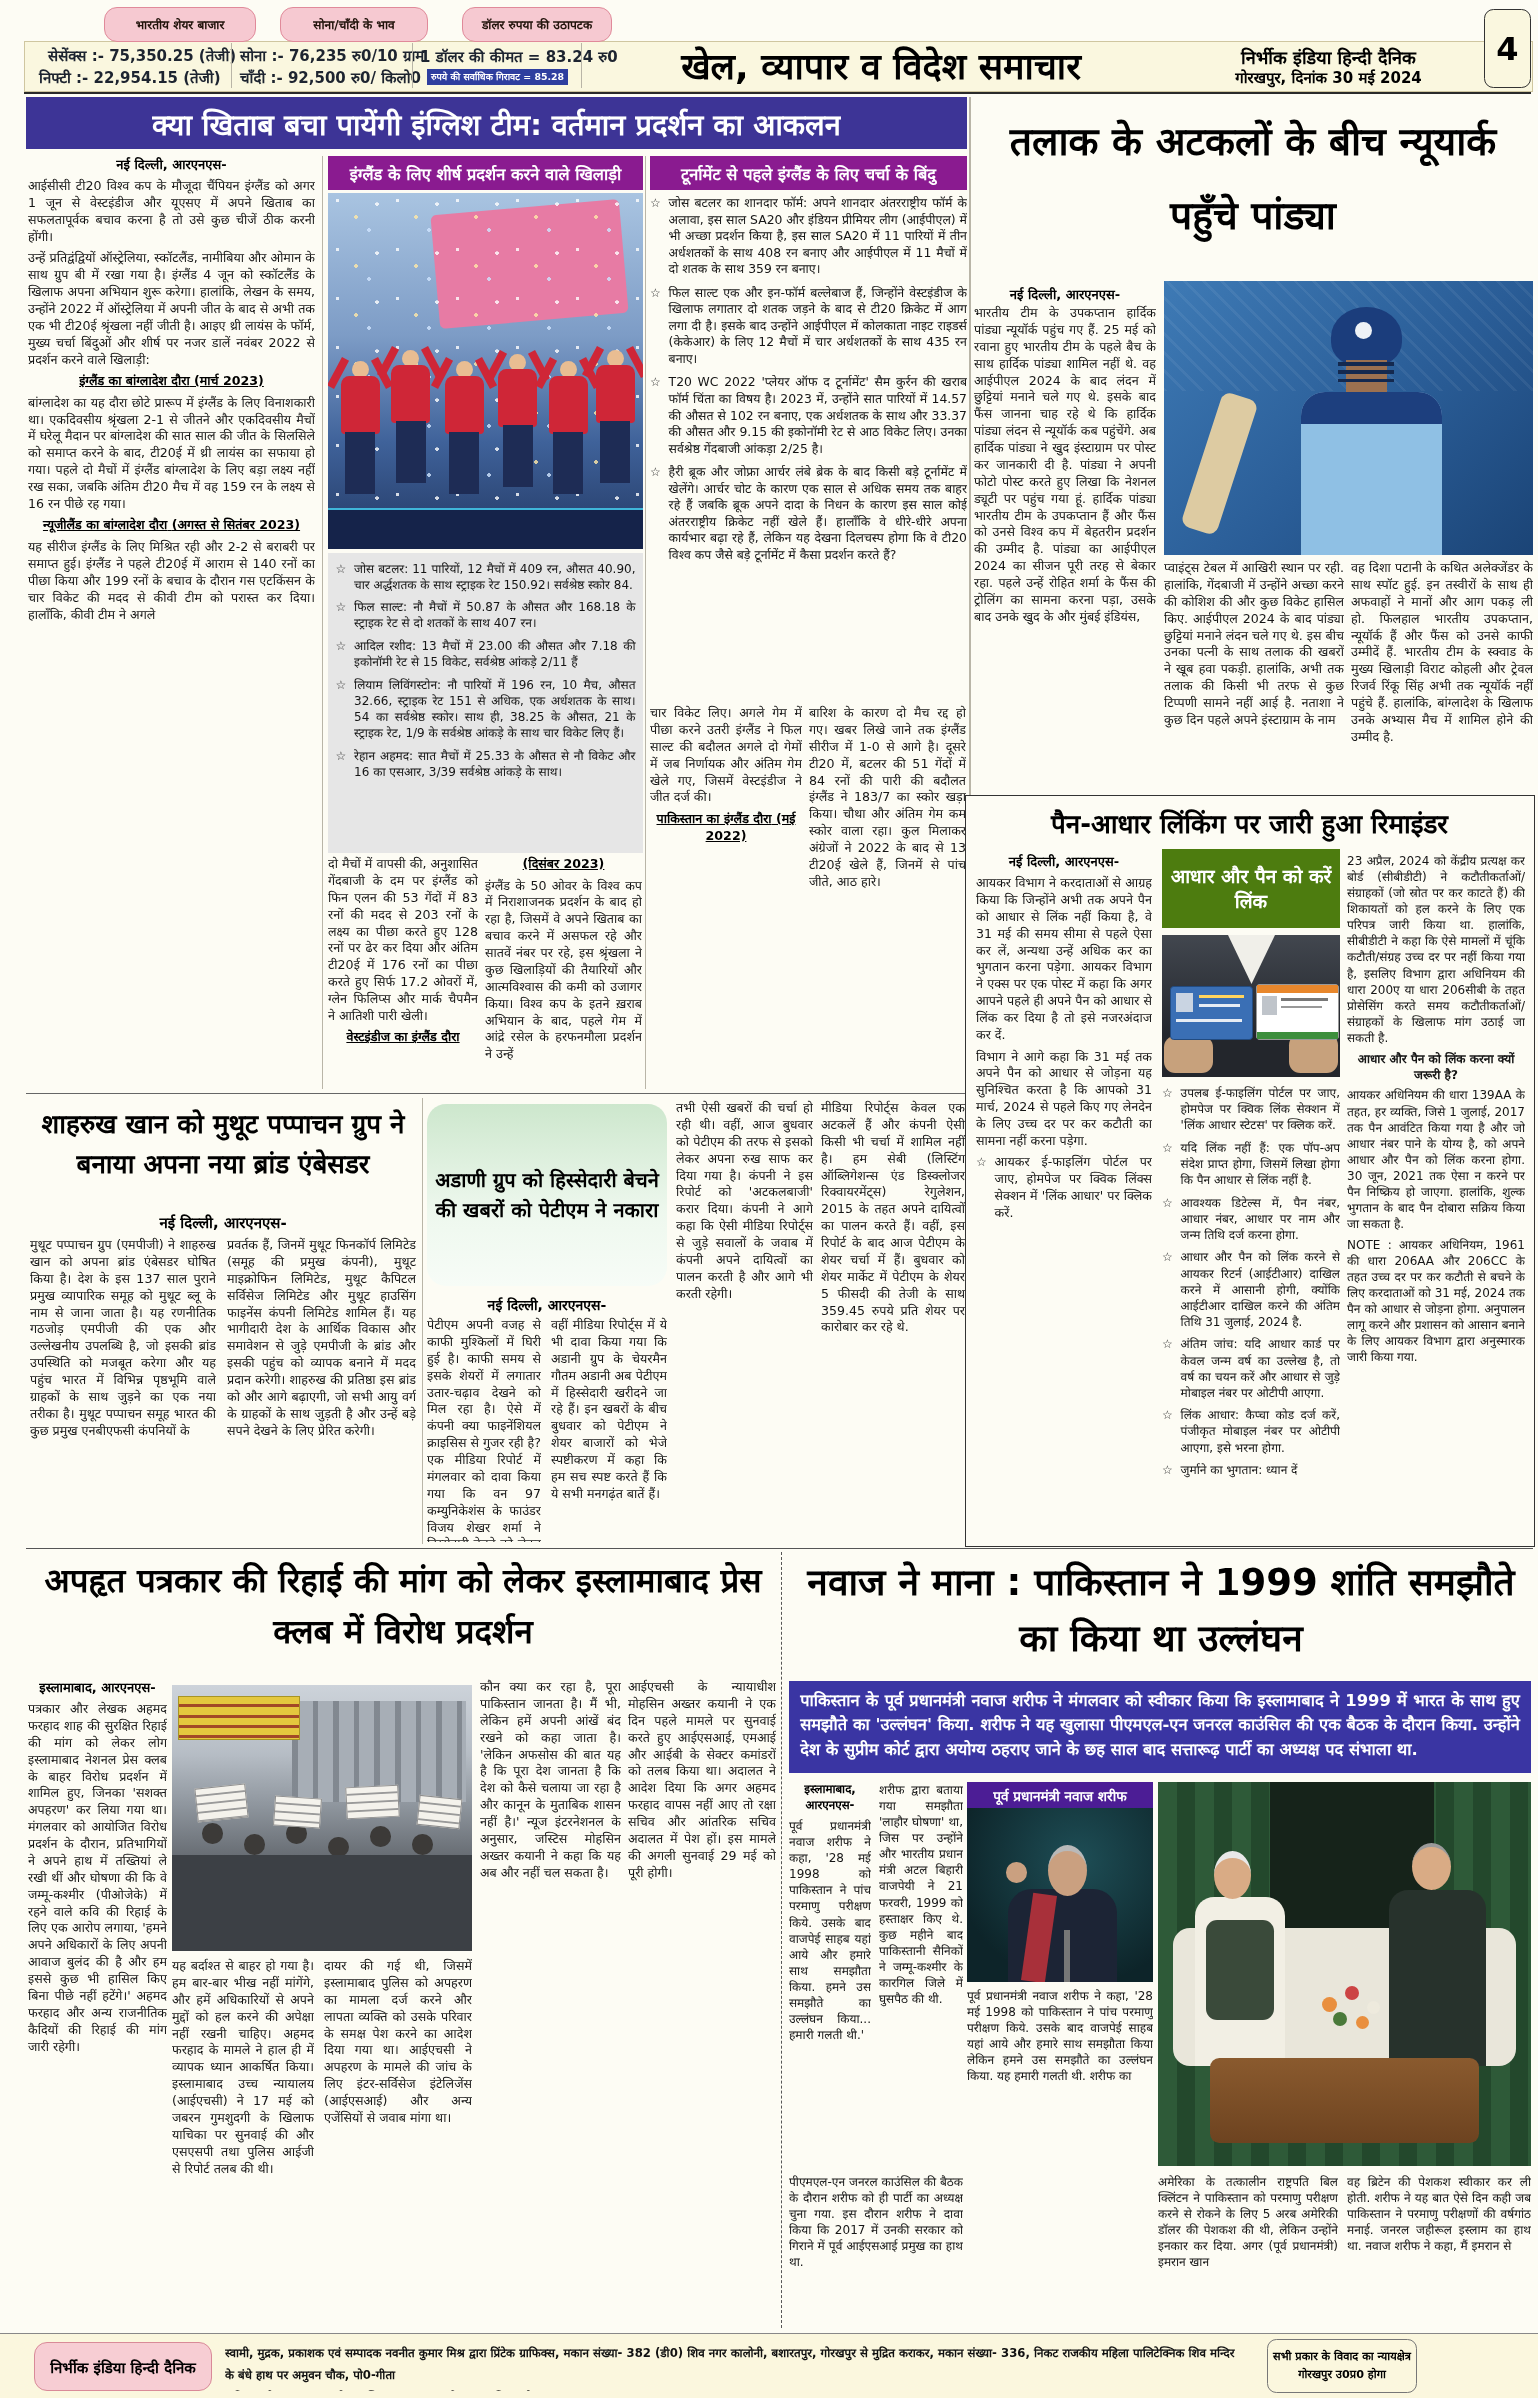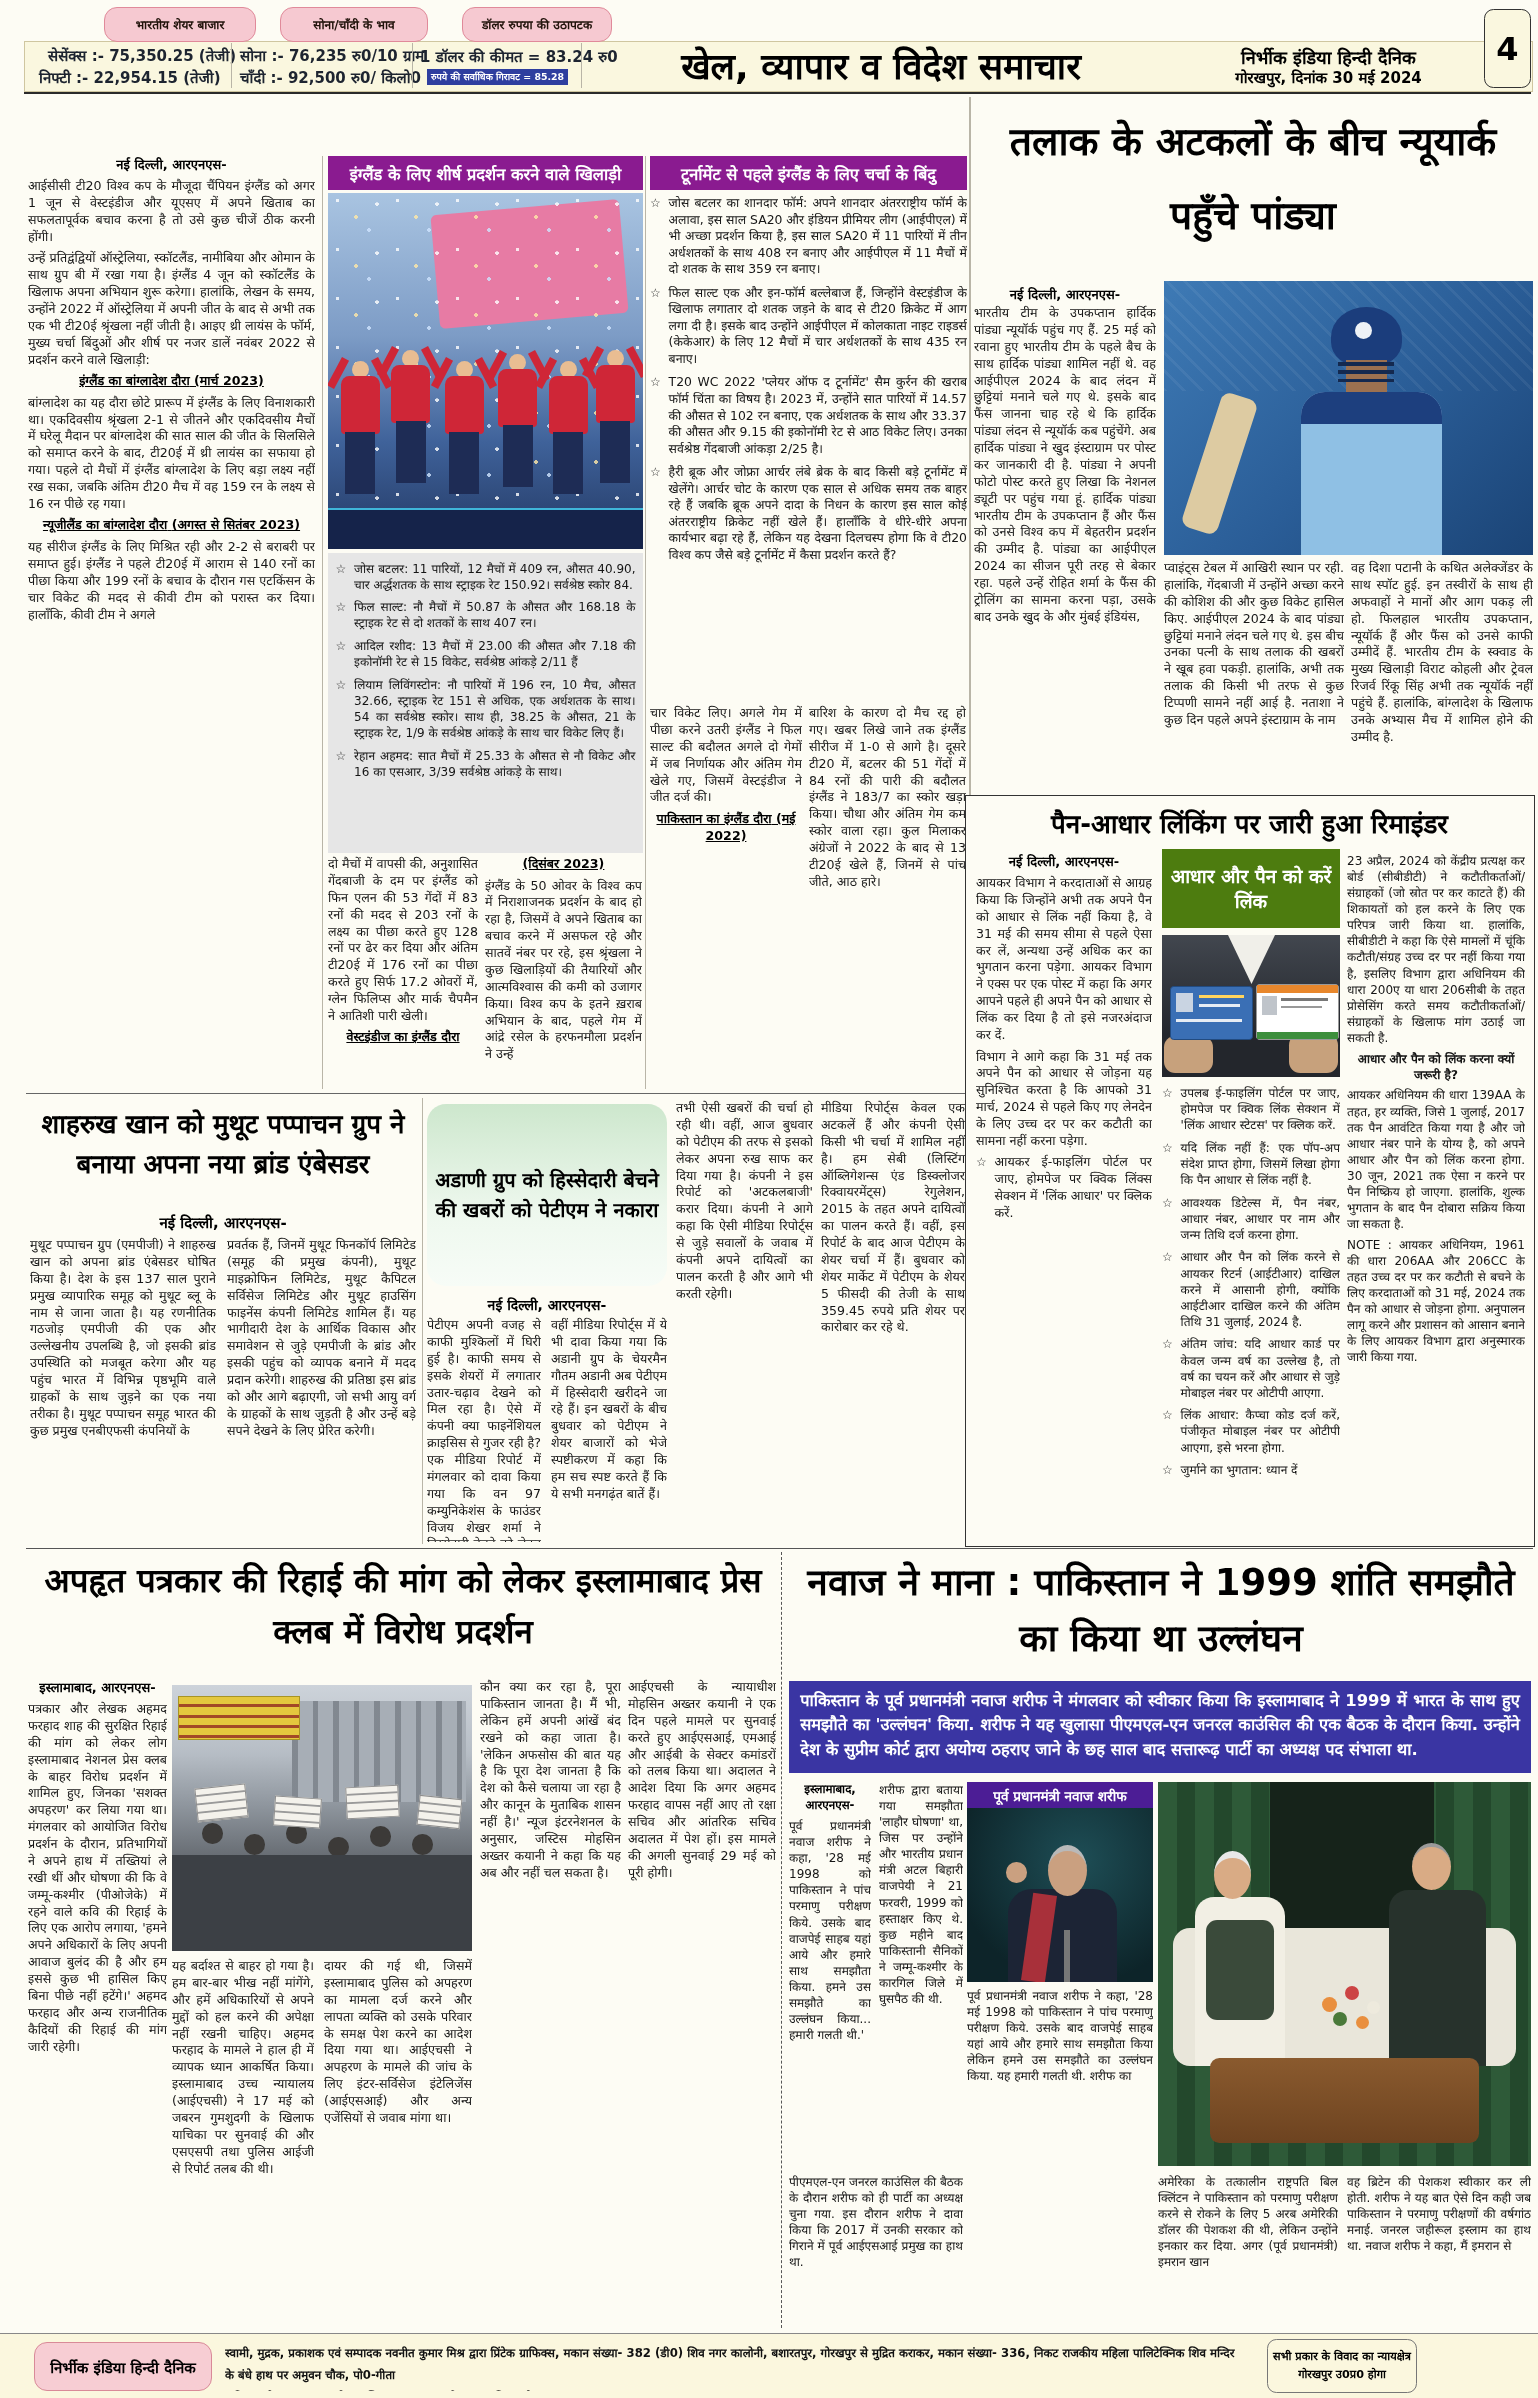--- a/index.html
+++ b/index.html
@@ -54,20 +54,23 @@
   <div class="vr" style="left:412px;top:43px;height:45px;"></div>
   <div class="vr" style="left:581px;top:43px;height:45px;"></div>
   <div class="abs bighead" style="left:600px;top:44px;width:562px;height:45px;font-size:36px;line-height:45px;white-space:nowrap;overflow:hidden;">खेल, व्यापार व विदेश समाचार</div>
   <div class="abs" style="left:1188px;top:45px;width:281px;font-size:18px;font-weight:bold;color:#000;text-align:center;">निर्भीक इंडिया हिन्दी दैनिक</div>
   <div class="abs" style="left:1188px;top:67px;width:281px;font-size:15px;font-weight:bold;color:#000;text-align:center;">गोरखपुर, दिनांक 30 मई 2024</div>
   <div class="abs" style="left:1484px;top:9.4px;width:45px;height:77px;border:1.9px solid #333;border-radius:9.4px;background:#faf7df;display:flex;align-items:center;justify-content:center;">
       <span style="font-size:32px;font-weight:bold;">4</span>
     </div>
   <div class="hr" style="left:24px;top:92px;width:1507px;"></div>
 
+  <div class="abs" style="left:26px;top:97px;width:941px;height:52px;background:#3d3496;display:flex;align-items:center;justify-content:center;">
+    <span class="bighead" style="color:#fff;font-size:29px;white-space:nowrap;overflow:hidden;">क्या खिताब बचा पायेंगी इंग्लिश टीम: वर्तमान प्रदर्शन का आकलन</span>
+  </div>
 
   <div class="abs body" style="left:28px;top:156px;width:287px;height:933px;">
     <p class="byline">नई दिल्ली, आरएनएस-</p>
     <p>आईसीसी टी20 विश्व कप के मौजूदा चैंपियन इंग्लैंड को अगर 1 जून से वेस्टइंडीज और यूएसए में अपने खिताब का सफलतापूर्वक बचाव करना है तो उसे कुछ चीजें ठीक करनी होंगी।</p>
     <p>उन्हें प्रतिद्वंद्वियों ऑस्ट्रेलिया, स्कॉटलैंड, नामीबिया और ओमान के साथ ग्रुप बी में रखा गया है। इंग्लैंड 4 जून को स्कॉटलैंड के खिलाफ अपना अभियान शुरू करेगा। हालांकि, लेखन के समय, उन्होंने 2022 में ऑस्ट्रेलिया में अपनी जीत के बाद से अभी तक एक भी टी20ई श्रृंखला नहीं जीती है। आइए थ्री लायंस के फॉर्म, मुख्य चर्चा बिंदुओं और शीर्ष पर नजर डालें नवंबर 2022 से प्रदर्शन करने वाले खिलाड़ी:</p>
     <p class="subu"><span>इंग्लैंड का बांग्लादेश दौरा</span> <span>(मार्च 2023)</span></p>
     <p>बांग्लादेश का यह दौरा छोटे प्रारूप में इंग्लैंड के लिए विनाशकारी था। एकदिवसीय श्रृंखला 2-1 से जीतने और एकदिवसीय मैचों में घरेलू मैदान पर बांग्लादेश की सात साल की जीत के सिलसिले को समाप्त करने के बाद, टी20ई में थ्री लायंस का सफाया हो गया। पहले दो मैचों में इंग्लैंड बांग्लादेश के लिए बड़ा लक्ष्य नहीं रख सका, जबकि अंतिम टी20 मैच में वह 159 रन के लक्ष्य से 16 रन पीछे रह गया।</p>
     <p class="subu"><span>न्यूजीलैंड का बांग्लादेश दौरा</span> <span>(अगस्त से सितंबर 2023)</span></p>
     <p>यह सीरीज इंग्लैंड के लिए मिश्रित रही और 2-2 से बराबरी पर समाप्त हुई। इंग्लैंड ने पहले टी20ई में आराम से 140 रनों का पीछा किया और 199 रनों के बचाव के दौरान गस एटकिंसन के चार विकेट की मदद से कीवी टीम को परास्त कर दिया। हालाँकि, कीवी टीम ने अगले</p>
   </div>

